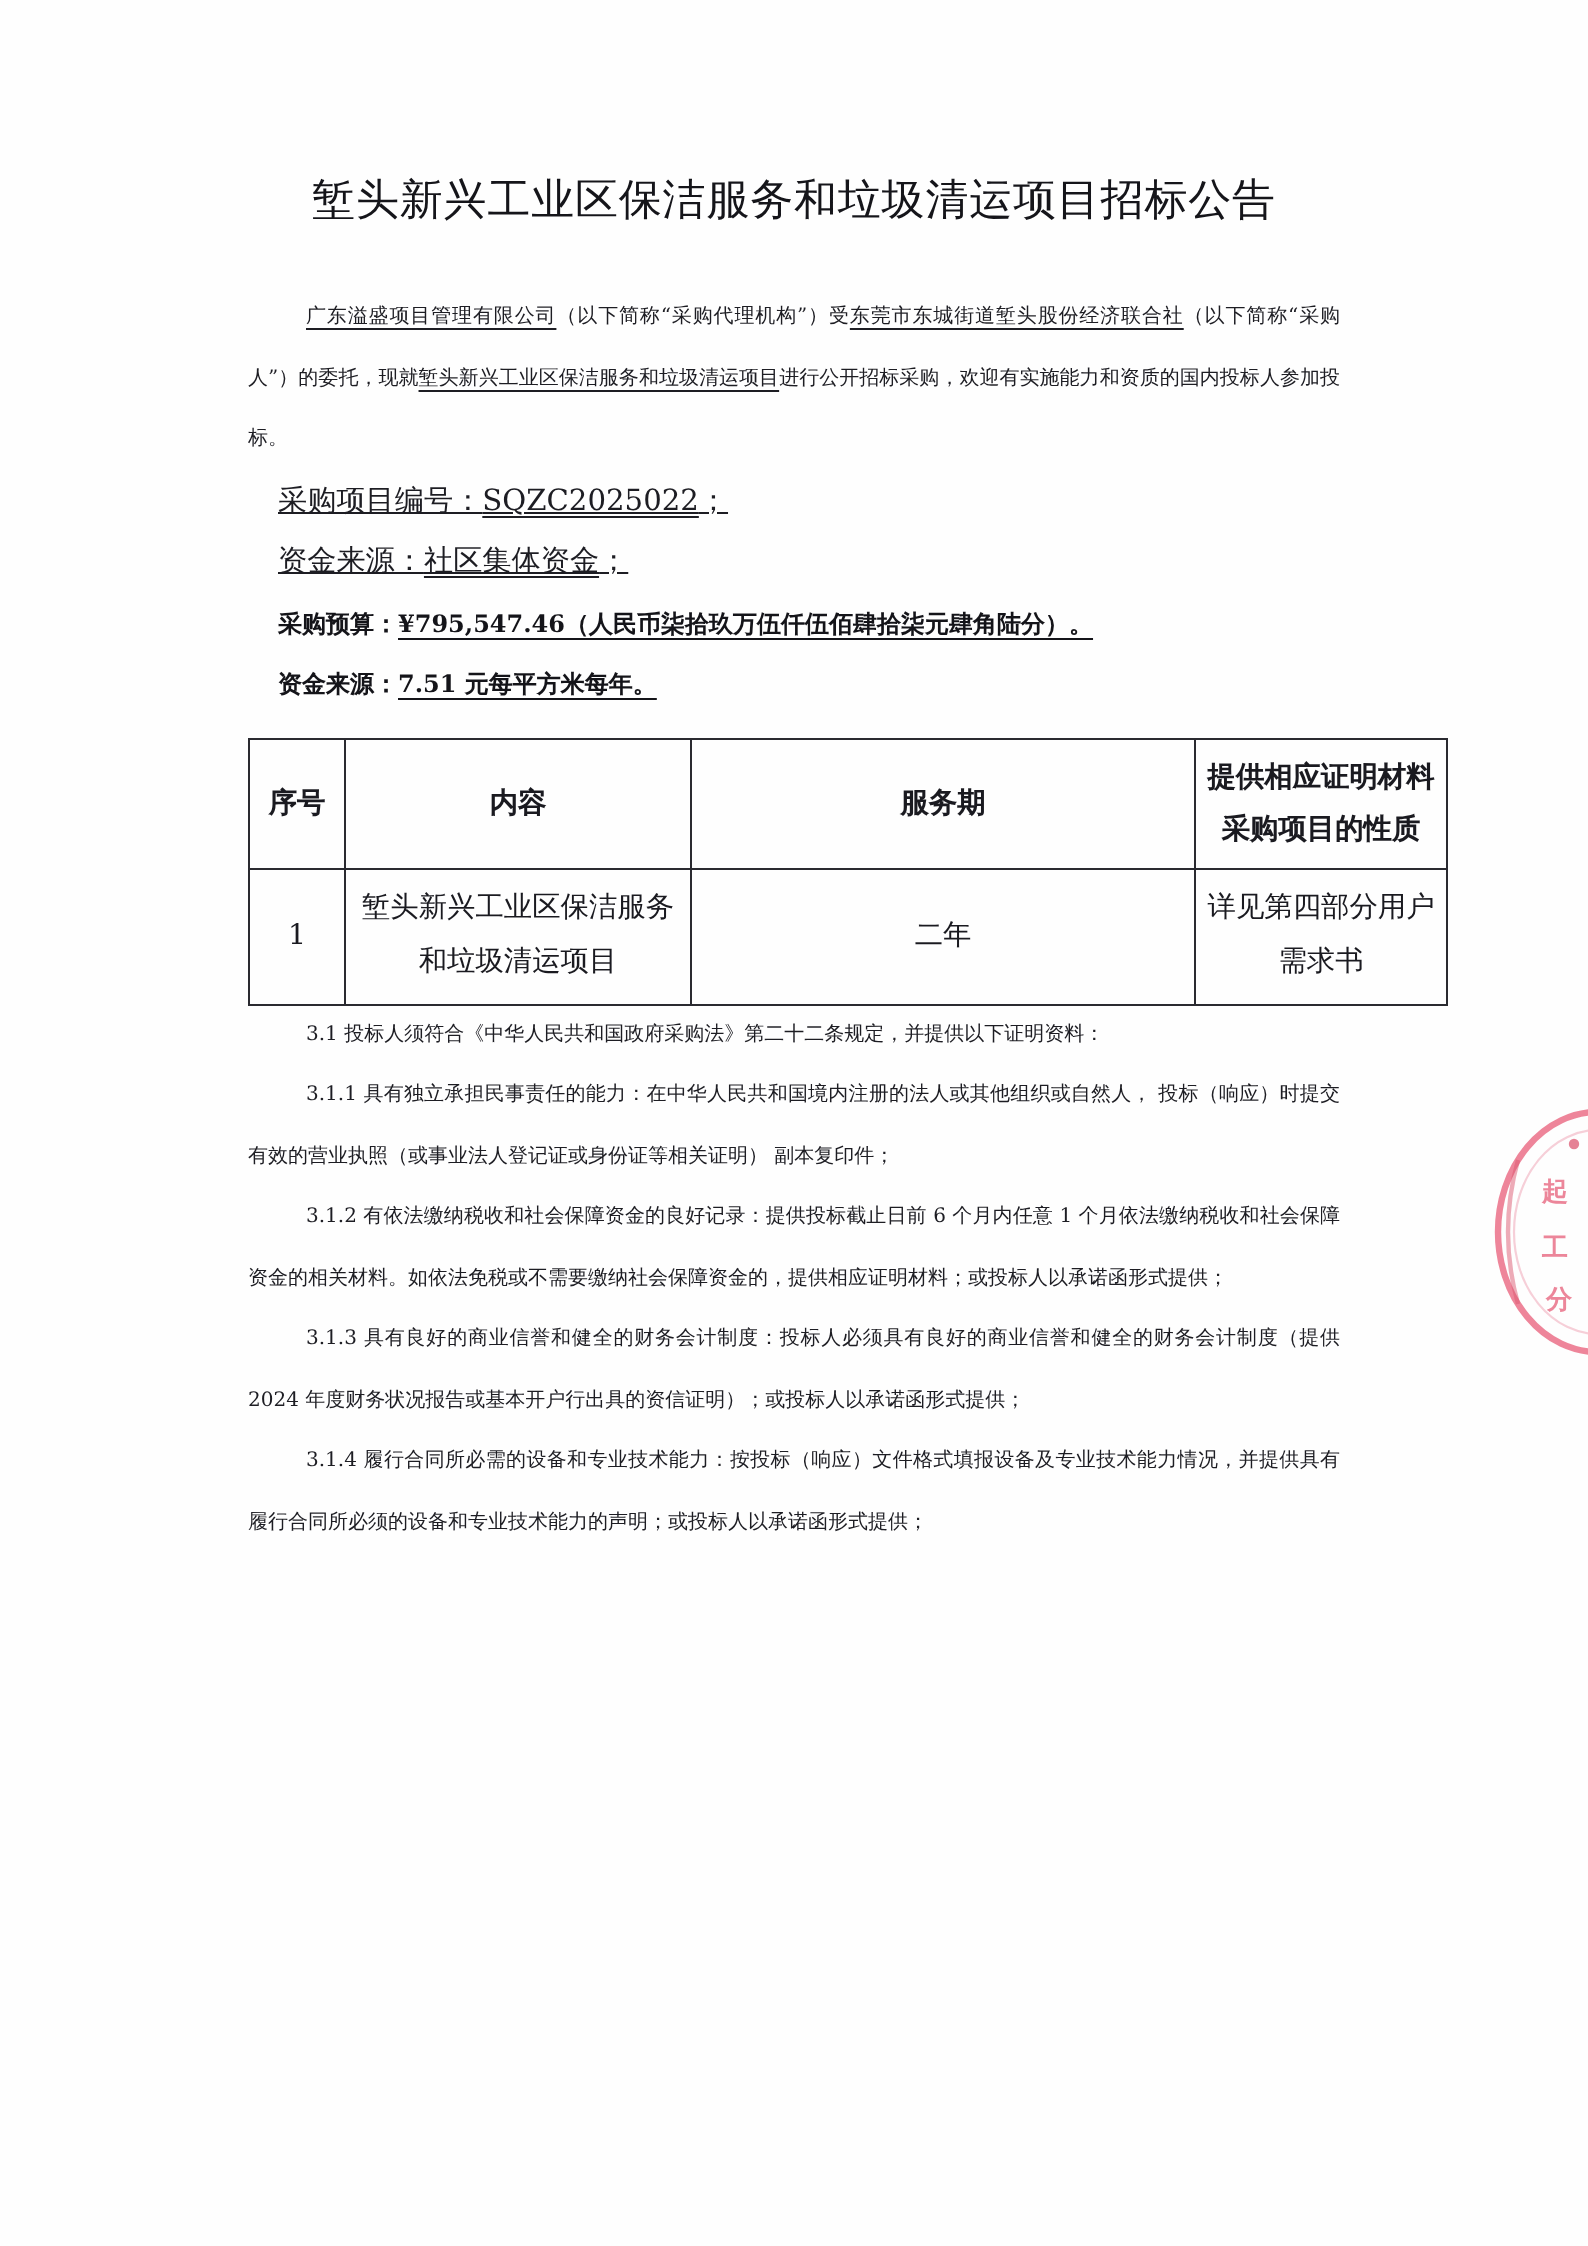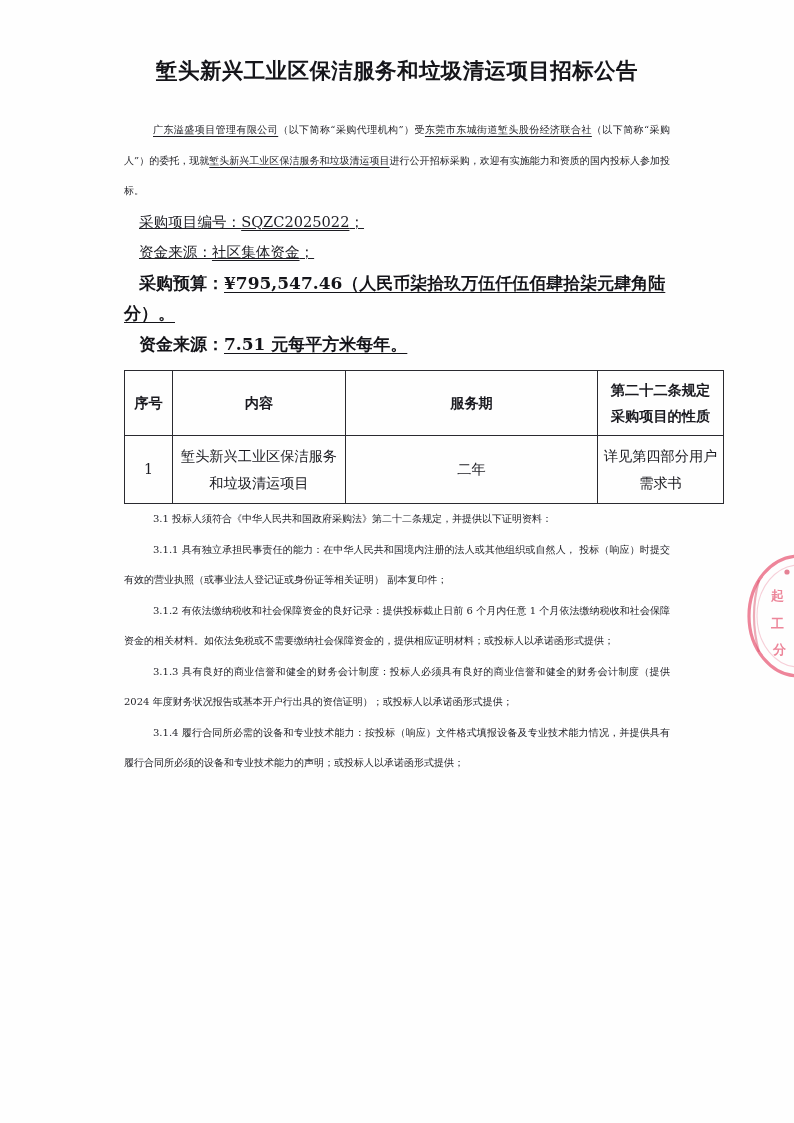--- a/index.html
+++ b/index.html
@@ -26,24 +26,24 @@
   .content {
     position: absolute;
     left: 124px;
     top: 0;
     width: 546px;
   }
 
   .doc-title {
     text-align: center;
     font-size: 21.5px;
-    font-weight: bold;
+    font-weight: normal;
     letter-spacing: 0.4px;
     margin: 0;
-    padding-top: 56px;
+    padding-top: 85px;
     padding-bottom: 0;
     color: #15151a;
     font-family: "DejaVu Serif", "Liberation Serif", serif;
     white-space: nowrap;
   }
 
   .para {
     font-size: 10px;
     line-height: 30.5px;
     text-align: justify;
@@ -66,21 +66,21 @@
     text-decoration: underline;
   }
 
   .u {
     text-decoration: underline;
     text-underline-offset: 3px;
     text-decoration-thickness: from-font;
   }
 
   .budget-line {
-    font-size: 17px;
+    font-size: 12px;
     line-height: 30.5px;
     font-weight: bold;
     text-indent: 15px;
     margin: 0;
     color: #141419;
   }
 
   .section-line {
     font-size: 14.6px;
     line-height: 30.5px;
@@ -176,21 +176,21 @@
           <col class="col-cont">
           <col class="col-term">
           <col class="col-req">
       </colgroup>
       <thead>
         <tr>
           <td>序号</td>
           <td>内容</td>
           <td>服务期</td>
           <td>
-            <span class="cell-two-line">第二十二条规定</span>
+            <span class="cell-two-line">提供相应证明材料</span>
             <span class="cell-two-line">采购项目的性质</span>
           </td>
         </tr>
       </thead>
       <tbody>
         <tr>
           <td class="seq-num">1</td>
           <td>
             <span class="cell-two-line">堑头新兴工业区保洁服务</span>
             <span class="cell-two-line">和垃圾清运项目</span>

